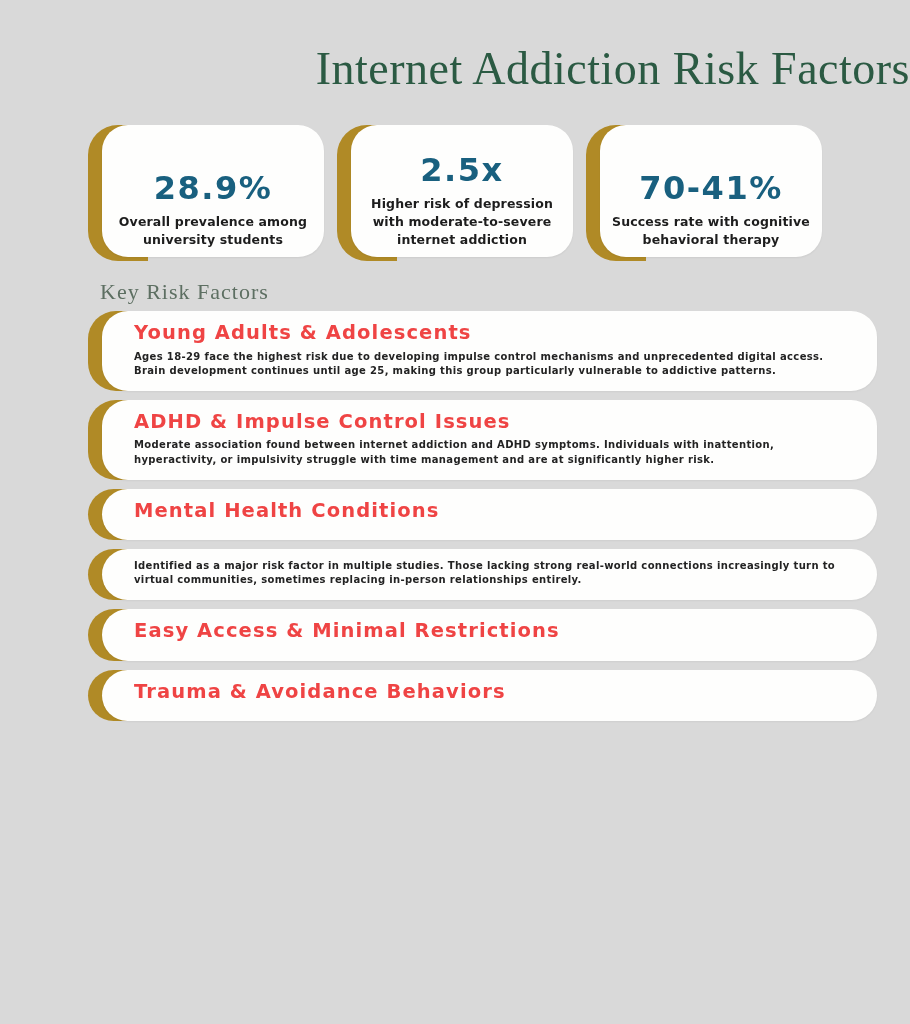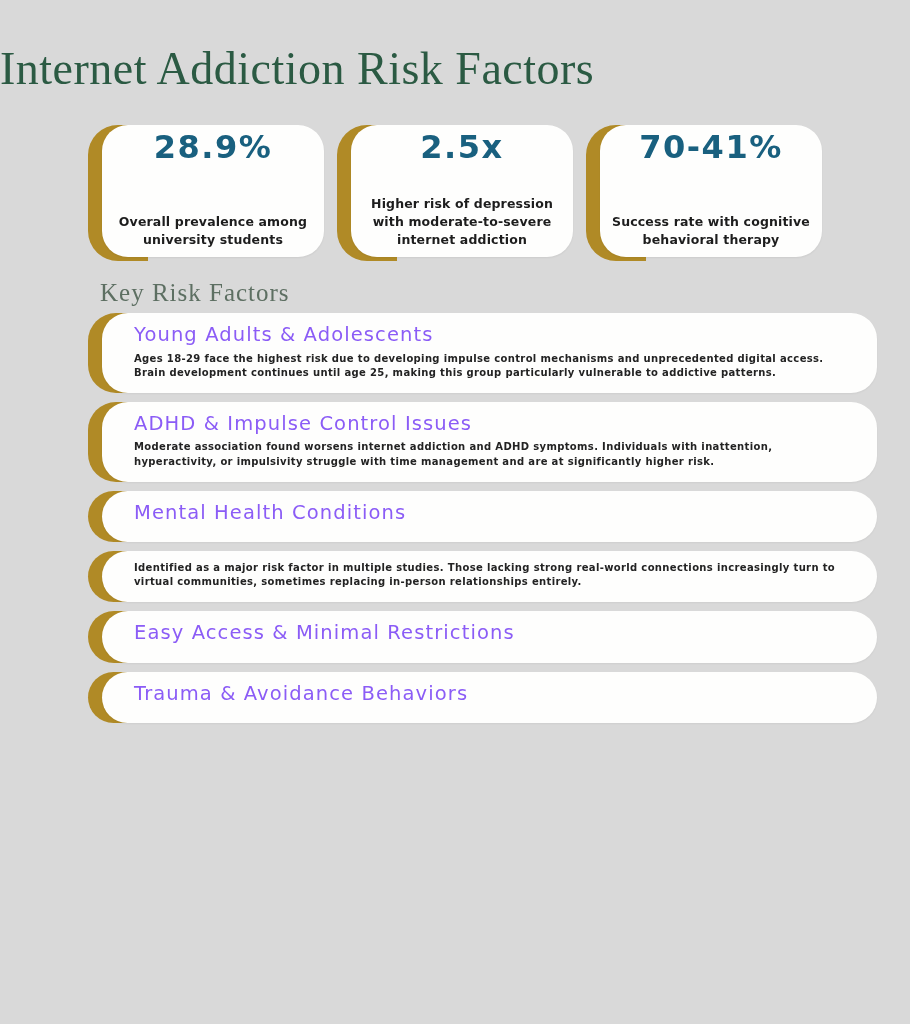--- a/index.html
+++ b/index.html
@@ -16,21 +16,21 @@
 
   .page {
     position: relative;
     width: 910px;
     height: 1024px;
     box-sizing: border-box;
   }
 
   
   .title {
-    text-align: left;
+    text-align: right;
     font-family: "Liberation Serif", "DejaVu Serif", serif;
     font-size: 46px;
     font-weight: 400;
     color: #2b5a43;
     letter-spacing: 0.5px;
     padding-top: 13px;
     line-height: 1.1;
   }
 
   
@@ -61,21 +61,21 @@
     left: 14px;
     top: 0;
     right: 0;
     height: 132px;
     background: #fefefd;
     border-radius: 26px;
     box-shadow: 0 1px 2px rgba(0,0,0,0.06);
     display: flex;
     flex-direction: column;
     align-items: center;
-    justify-content: space-between;
+    justify-content: flex-end;
     padding: 6px 10px 8px;
     box-sizing: border-box;
   }
   .stat-value {
     font-family: "DejaVu Sans", sans-serif;
     font-size: 32px;
     font-weight: 700;
     color: #19607f;
     letter-spacing: 1.5px;
     line-height: 1.05;
@@ -87,21 +87,21 @@
     font-weight: 700;
     color: #1d1d1d;
     text-align: center;
     line-height: 1.45;
     letter-spacing: 0.15px;
   }
 
   
   .section-heading {
     font-family: "Liberation Serif", "DejaVu Serif", serif;
-    font-size: 25px;
+    font-size: 22px;
     font-weight: 400;
     color: #5d6f62;
     letter-spacing: 1px;
     margin: 18px 0 6px 100px;
   }
 
   
   .factors {
     padding: 0 33px 0 88px;
   }
@@ -123,22 +123,22 @@
     margin-left: 14px;
     background: #fefefd;
     border-radius: 26px;
     box-shadow: 0 1px 2px rgba(0,0,0,0.05);
     padding: 10px 22px 13px 32px;
     box-sizing: border-box;
   }
   .factor-title {
     font-family: "DejaVu Sans", sans-serif;
     font-size: 19.5px;
-    font-weight: 400;
-    color: #8b5cf6;
+    font-weight: 700;
+    color: #ef4444;
     letter-spacing: 1.1px;
     line-height: 1.25;
     margin-bottom: 4px;
   }
   .factor-desc {
     font-family: "DejaVu Sans", sans-serif;
     font-size: 10px;
     font-weight: 700;
     color: #232323;
     letter-spacing: 0.35px;
@@ -189,21 +189,21 @@
       <div class="face">
         <div class="factor-title">Young Adults &amp; Adolescents</div>
         <div class="factor-desc">Ages 18-29 face the highest risk due to developing impulse control mechanisms and unprecedented digital access. Brain development continues until age 25, making this group particularly vulnerable to addictive patterns.</div>
       </div>
     </div>
 
     <div class="factor-card">
       <div class="accent"></div>
       <div class="face">
         <div class="factor-title">ADHD &amp; Impulse Control Issues</div>
-        <div class="factor-desc">Moderate association found worsens internet addiction and ADHD symptoms. Individuals with inattention, hyperactivity, or impulsivity struggle with time management and are at significantly higher risk.</div>
+        <div class="factor-desc">Moderate association found between internet addiction and ADHD symptoms. Individuals with inattention, hyperactivity, or impulsivity struggle with time management and are at significantly higher risk.</div>
       </div>
     </div>
 
     <div class="factor-card">
       <div class="accent"></div>
       <div class="face">
         <div class="factor-title">Mental Health Conditions</div>
       </div>
     </div>
 

